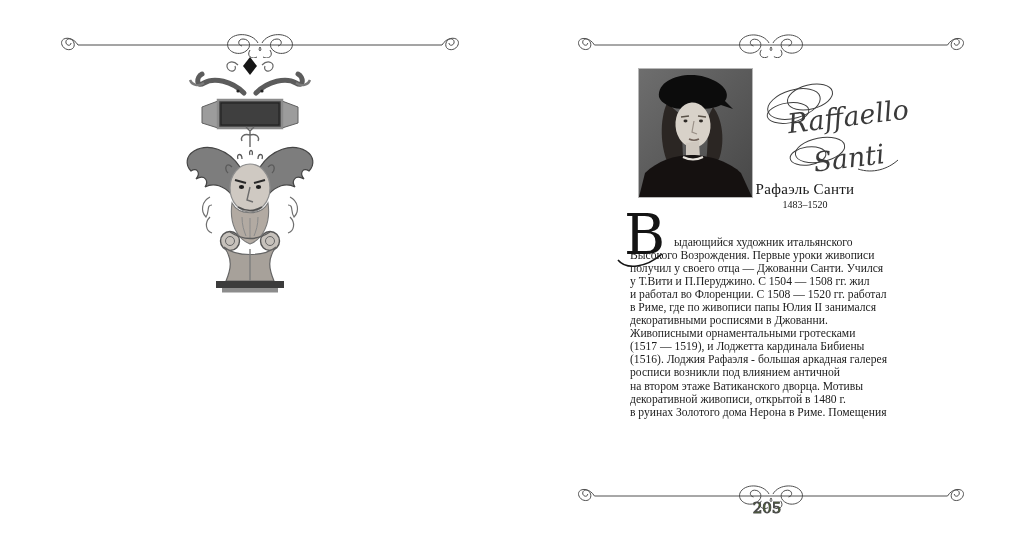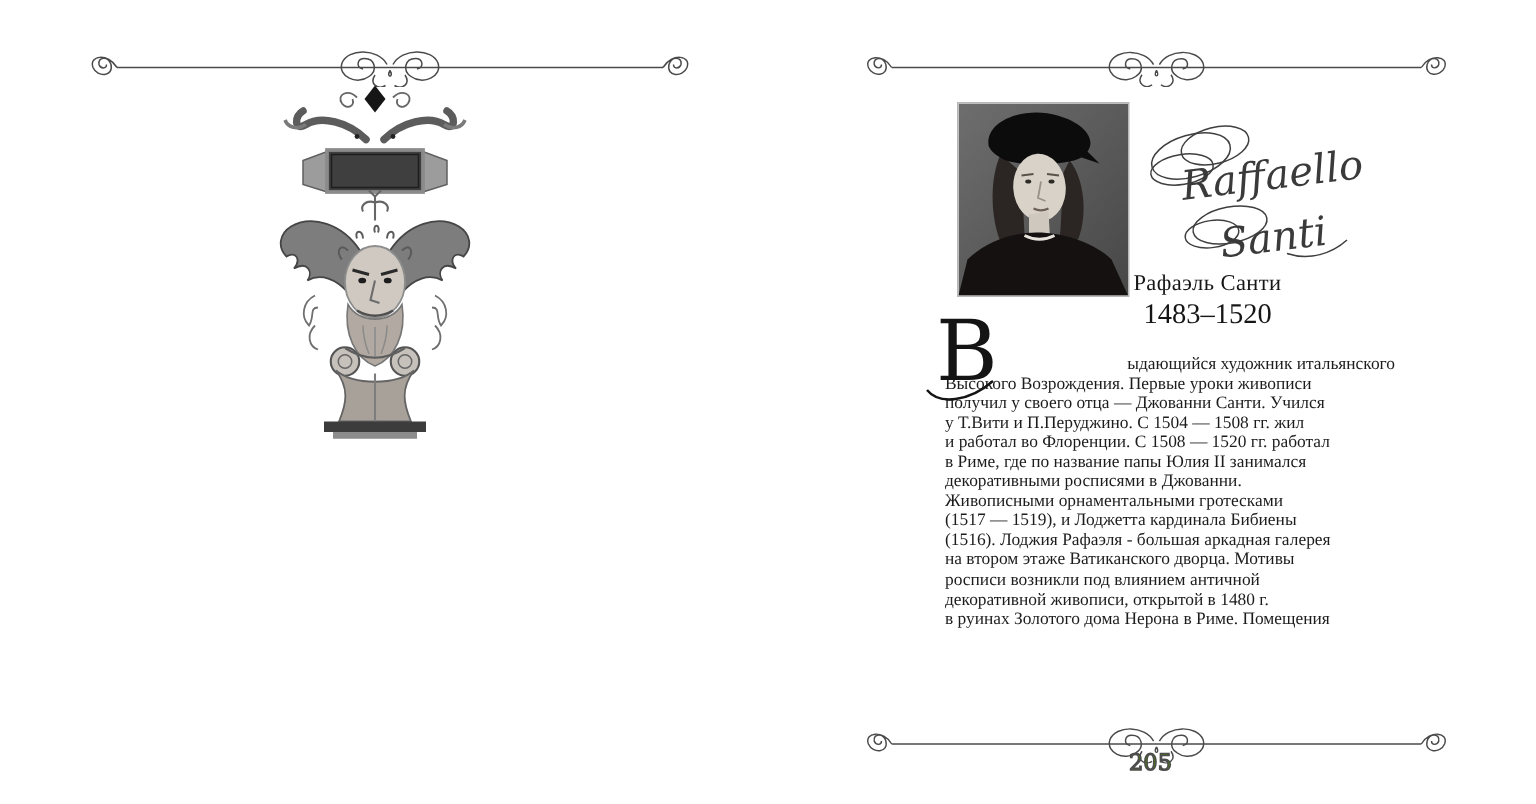--- a/index.html
+++ b/index.html
@@ -4,25 +4,25 @@
 <style>
   html,body{margin:0;padding:0;background:#ffffff;}
   .canvas{position:relative;width:1024px;height:536px;background:#ffffff;overflow:hidden;
           font-family:"Liberation Serif", serif;color:#1a1a1a;}
   .abs{position:absolute;}
   .page{position:absolute;top:0;height:536px;background:transparent;}
   .page-left{left:0;width:512px;}
   .page-right{left:512px;width:512px;}
 
   .artist-name{font-size:15px;letter-spacing:.3px;text-align:center;color:#161616;}
-  .artist-years{font-size:19px;text-align:center;color:#161616;margin-top:1px;}
+  .artist-years{font-size:10px;text-align:center;color:#161616;margin-top:1px;}
 
   .body-block{position:absolute;left:630px;top:236px;width:300px;}
   .body-line{font-size:11.6px;line-height:13.05px;white-space:nowrap;color:#1c1c1c;}
-  .body-line.first{padding-left:44px;text-align:right;}
+  .body-line.first{padding-left:44px;}
   .dropcap{position:absolute;left:-6px;top:-27px;font-family:"DejaVu Serif", serif;
            font-size:56px;line-height:52px;color:#141414;}
   .dropcap-swash{position:absolute;left:-14px;top:16px;}
 
   .page-number{position:absolute;left:727px;top:499px;width:80px;text-align:center;
                font-family:"DejaVu Serif", serif;font-size:15px;color:#4d7c0f;
                -webkit-text-stroke:1px #4d4d4d;text-shadow:0 0 0 #4d4d4d;}
   svg{display:block;}
 </style>
 </head>
@@ -168,27 +168,27 @@
   <div class="body-block">
     <span class="dropcap">В</span>
     <svg class="dropcap-swash" width="48" height="18" viewBox="0 0 48 18">
       <path d="M46,2 C30,16 10,18 2,8" fill="none" stroke="#141414" stroke-width="1.6"></path>
     </svg>
     <div class="body-line first">ыдающийся художник итальянского</div>
     <div class="body-line">Высокого Возрождения. Первые уроки живописи</div>
     <div class="body-line">получил у своего отца — Джованни Санти. Учился</div>
     <div class="body-line">у Т.Вити и П.Перуджино. С 1504 — 1508 гг. жил</div>
     <div class="body-line">и работал во Флоренции. С 1508 — 1520 гг. работал</div>
-    <div class="body-line">в Риме, где по название папы Юлия II занимался</div>
+    <div class="body-line">в Риме, где по живописи папы Юлия II занимался</div>
     <div class="body-line">декоративными росписями в Джованни.</div>
     <div class="body-line">Живописными орнаментальными гротесками</div>
     <div class="body-line">(1517 — 1519), и Лоджетта кардинала Бибиены</div>
     <div class="body-line">(1516). Лоджия Рафаэля - большая аркадная галерея</div>
+    <div class="body-line">росписи возникли под влиянием античной</div>
     <div class="body-line">на втором этаже Ватиканского дворца. Мотивы</div>
-    <div class="body-line">росписи возникли под влиянием античной</div>
     <div class="body-line">декоративной живописи, открытой в 1480 г.</div>
     <div class="body-line">в руинах Золотого дома Нерона в Риме. Помещения</div>
   </div>
 
   <svg class="abs" style="left:577px;top:483px;" width="388" height="26" viewBox="0 0 400 26">
     <use href="#flourish-rule"></use>
   </svg>
 
   <div class="page-number">205</div>
 

